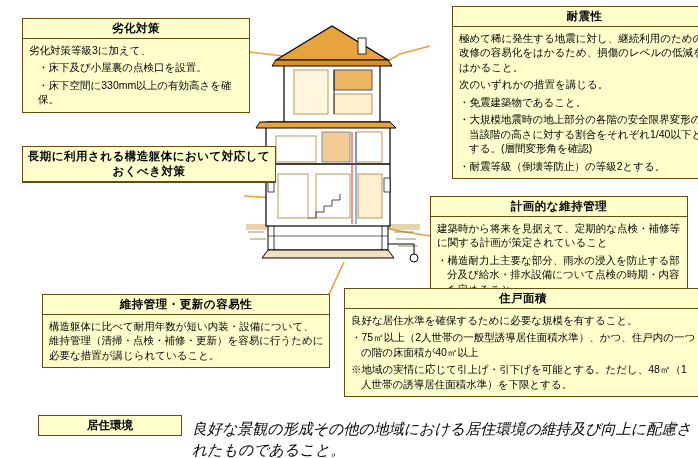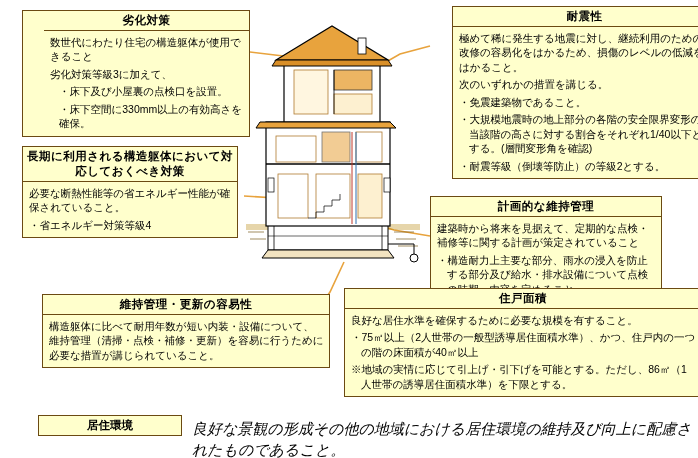--- a/index.html
+++ b/index.html
@@ -61,24 +61,24 @@
     font-size: 11.5px;
     padding: 2px 0;
   }
   .freebody {
     position: absolute;
     font-size: 15px;
     line-height: 1.38;
     font-style: italic;
   }
   
-  #panel-degradation { left: 22px; top: 10px; width: 228px; padding-left: 21px; }
+  #panel-degradation { left: 22px; top: 18px; width: 228px; }
   #panel-seismic { left: 452px; top: 6px; width: 265px; }
-  #panel-longterm { left: 22px; top: 146px; width: 216px; }
-  #panel-maintenance-plan { left: 430px; top: 196px; width: 232px; }
+  #panel-longterm { left: 22px; top: 146px; width: 254px; }
+  #panel-maintenance-plan { left: 430px; top: 196px; width: 258px; }
   #panel-maintenance-ease { left: 42px; top: 294px; width: 288px; }
   #panel-floorarea { left: 344px; top: 288px; width: 358px; }
   #titlebox-living { left: 38px; top: 415px; width: 144px; }
   #body-living { left: 192px; top: 419px; width: 500px; }
 
   
   svg.connectors {
     position: absolute;
     left: 0; top: 0;
     width: 698px; height: 458px;
@@ -162,44 +162,39 @@
     <rect x="30" y="160" width="6" height="14" fill="#ffffff" stroke="#000" stroke-width="0.7"></rect>
     <rect x="146" y="160" width="6" height="14" fill="#ffffff" stroke="#000" stroke-width="0.7"></rect>
 
     <rect x="120" y="20" width="8" height="16" fill="#ffffff" stroke="#000" stroke-width="0.8"></rect>
   </svg>
 </div>
 
 <div class="panel" id="panel-degradation">
   <div class="panel-title">劣化対策</div>
   <div class="panel-body">
-    <p>数世代にわたり住宅の構造躯体が使用できること</p>
     <p>劣化対策等級3に加えて、</p>
     <p class="indent1">・床下及び小屋裏の点検口を設置。</p>
     <p class="indent1">・床下空間に330mm以上の有効高さを確保。</p>
   </div>
 </div>
 
 <div class="panel" id="panel-seismic">
   <div class="panel-title">耐震性</div>
   <div class="panel-body">
     <p>極めて稀に発生する地震に対し、継続利用のための改修の容易化をはかるため、損傷のレベルの低減をはかること。</p>
     <p>次のいずれかの措置を講じる。</p>
     <p class="hang">・免震建築物であること。</p>
     <p class="hang">・大規模地震時の地上部分の各階の安全限界変形の当該階の高さに対する割合をそれぞれ1/40以下とする。(層間変形角を確認)</p>
     <p class="hang">・耐震等級（倒壊等防止）の等級2とする。</p>
   </div>
 </div>
 
 <div class="panel" id="panel-longterm">
   <div class="panel-title">長期に利用される構造躯体において対応しておくべき対策</div>
-  <div class="panel-body">
-    <p>必要な断熱性能等の省エネルギー性能が確保されていること。</p>
-    <p class="hang">・省エネルギー対策等級4</p>
-  </div>
 </div>
 
 <div class="panel" id="panel-maintenance-plan">
   <div class="panel-title">計画的な維持管理</div>
   <div class="panel-body">
     <p>建築時から将来を見据えて、定期的な点検・補修等に関する計画が策定されていること</p>
     <p class="hang">・構造耐力上主要な部分、雨水の浸入を防止する部分及び給水・排水設備について点検の時期・内容を定めること。</p>
     <p class="hang">・少なくとも10年ごとに点検を実施すること。</p>
   </div>
 </div>
@@ -209,18 +204,18 @@
   <div class="panel-body">
     <p>構造躯体に比べて耐用年数が短い内装・設備について、維持管理（清掃・点検・補修・更新）を容易に行うために必要な措置が講じられていること。</p>
   </div>
 </div>
 
 <div class="panel" id="panel-floorarea">
   <div class="panel-title">住戸面積</div>
   <div class="panel-body">
     <p>良好な居住水準を確保するために必要な規模を有すること。</p>
     <p class="hang">・75㎡以上（2人世帯の一般型誘導居住面積水準）、かつ、住戸内の一つの階の床面積が40㎡以上</p>
-    <p class="hang">※地域の実情に応じて引上げ・引下げを可能とする。ただし、86㎡（1人世帯の誘導居住面積水準）を下限とする。</p>
+    <p class="hang">※地域の実情に応じて引上げ・引下げを可能とする。ただし、48㎡（1人世帯の誘導居住面積水準）を下限とする。</p>
   </div>
 </div>
 
 <div class="titlebox" id="titlebox-living">居住環境</div>
 <div class="freebody" id="body-living">良好な景観の形成その他の地域における居住環境の維持及び向上に配慮されたものであること。</div>
 
 </body></html>

